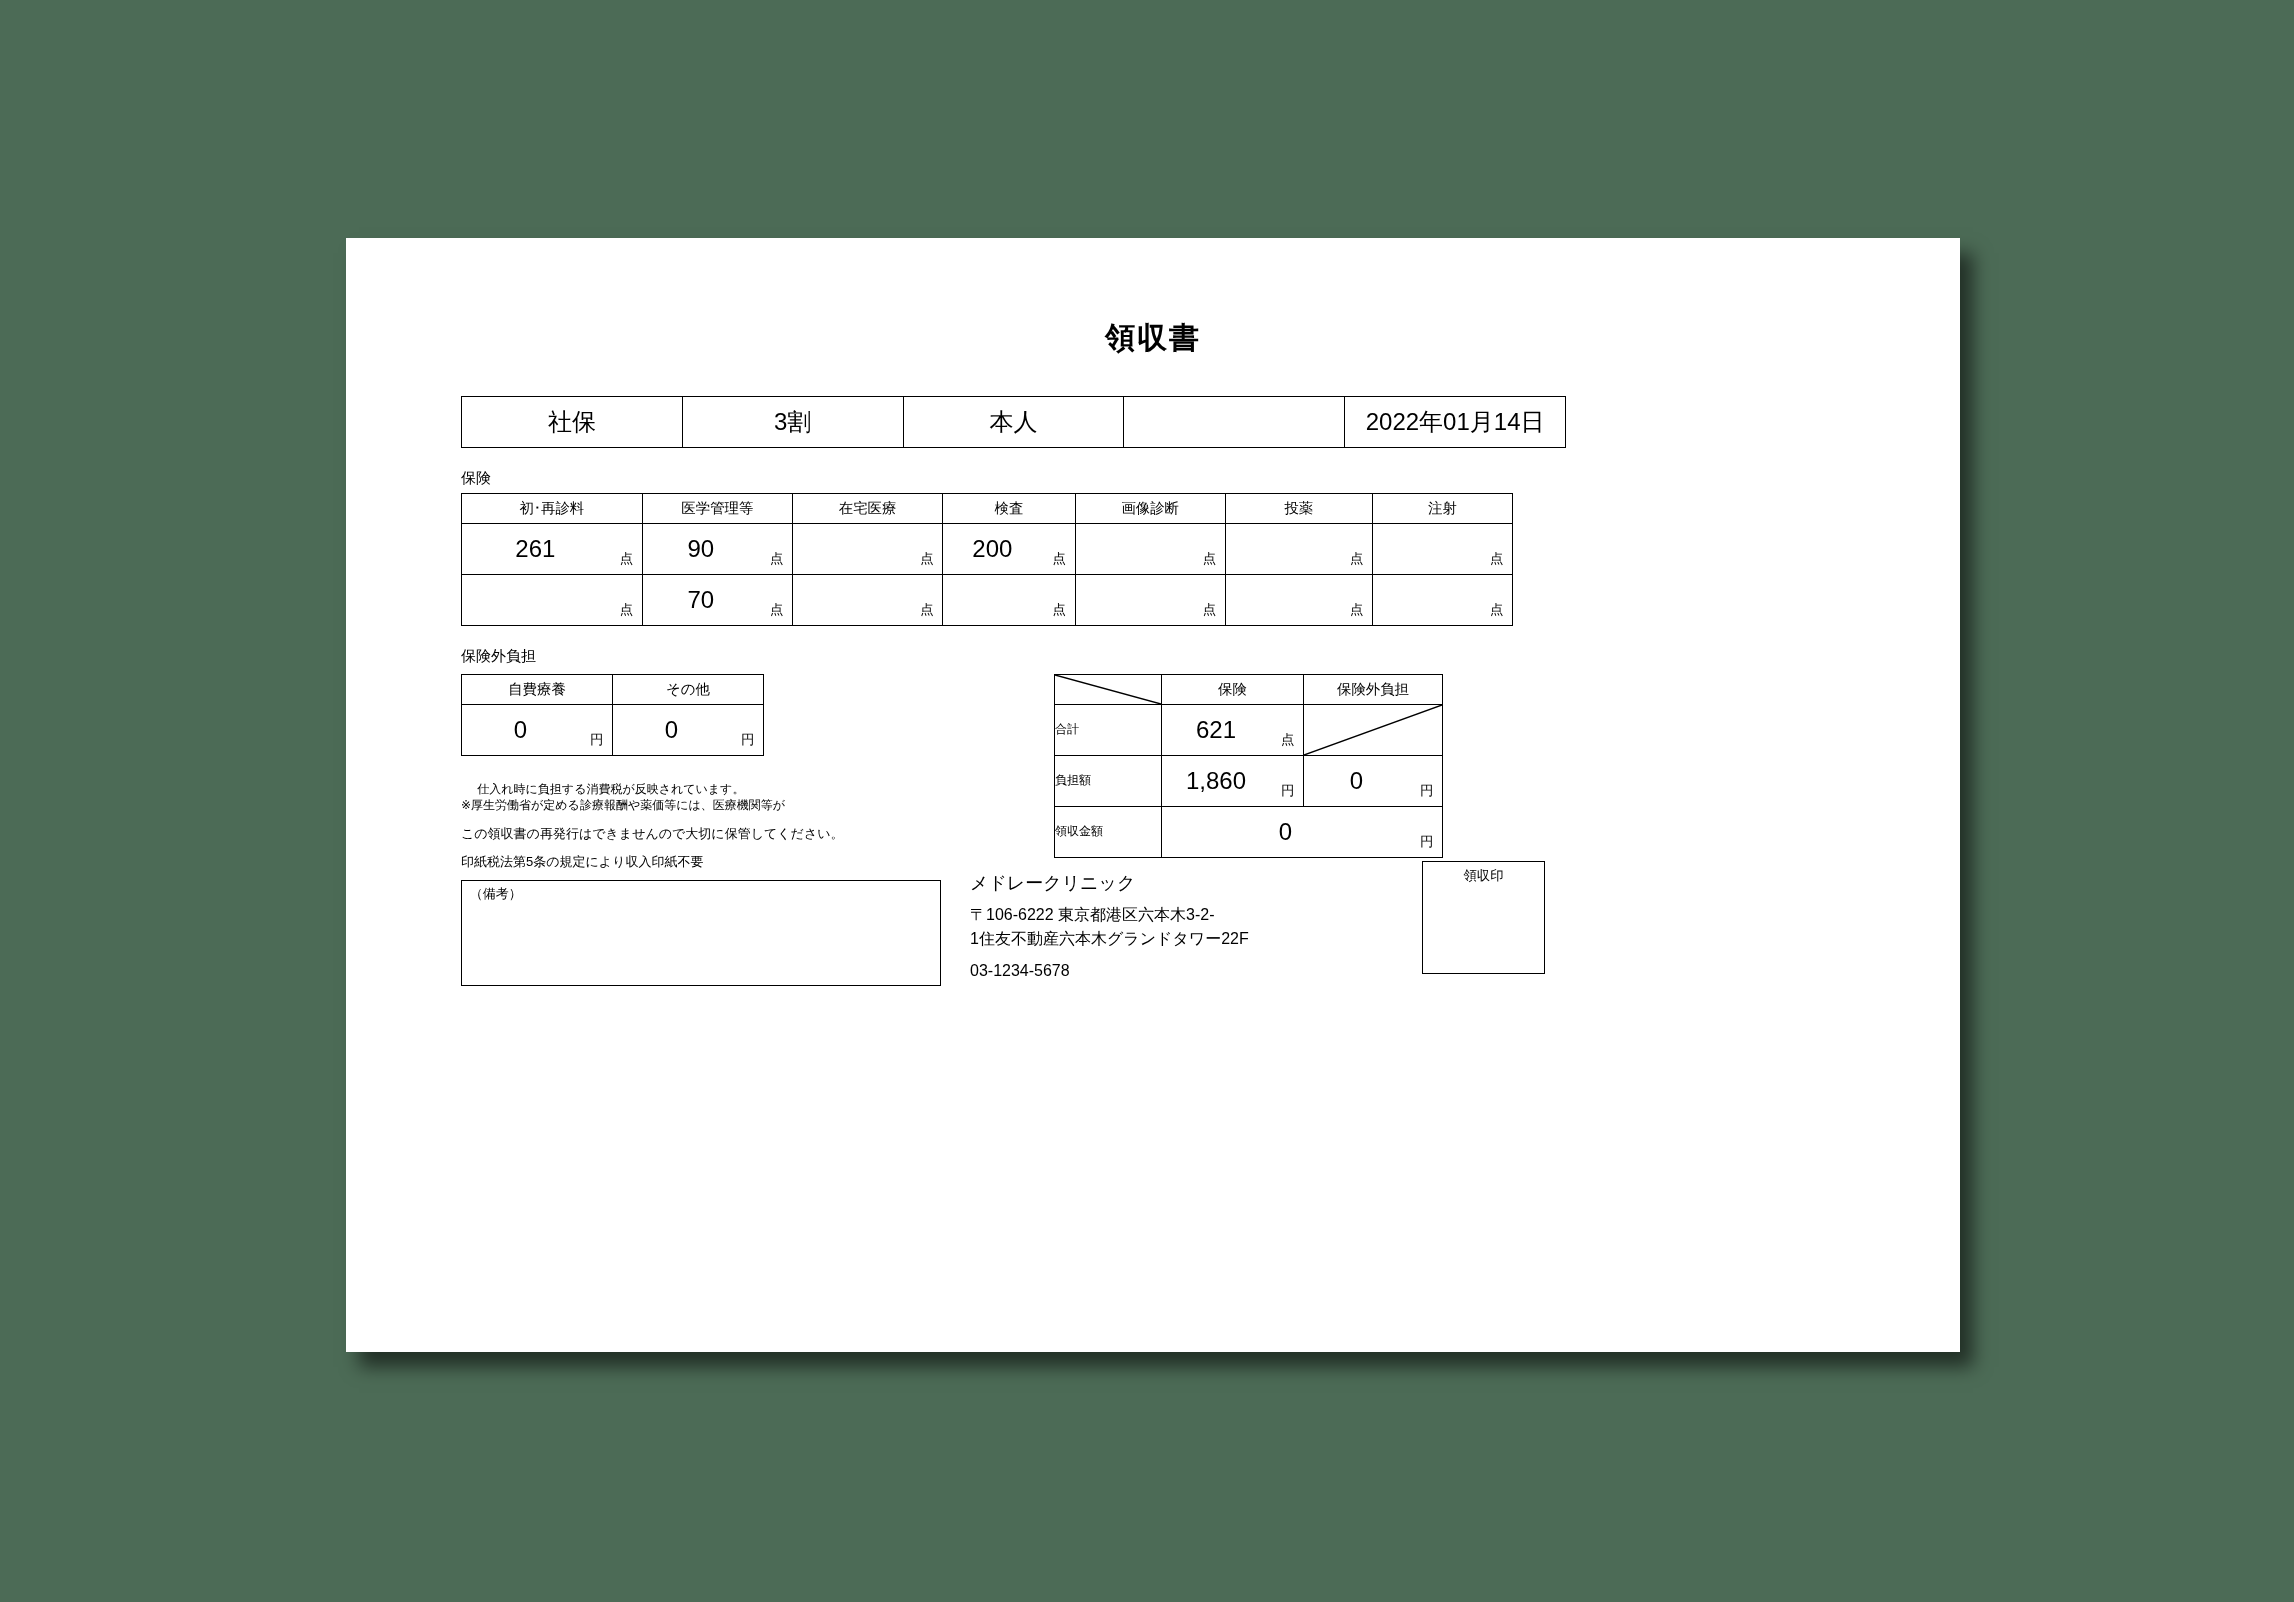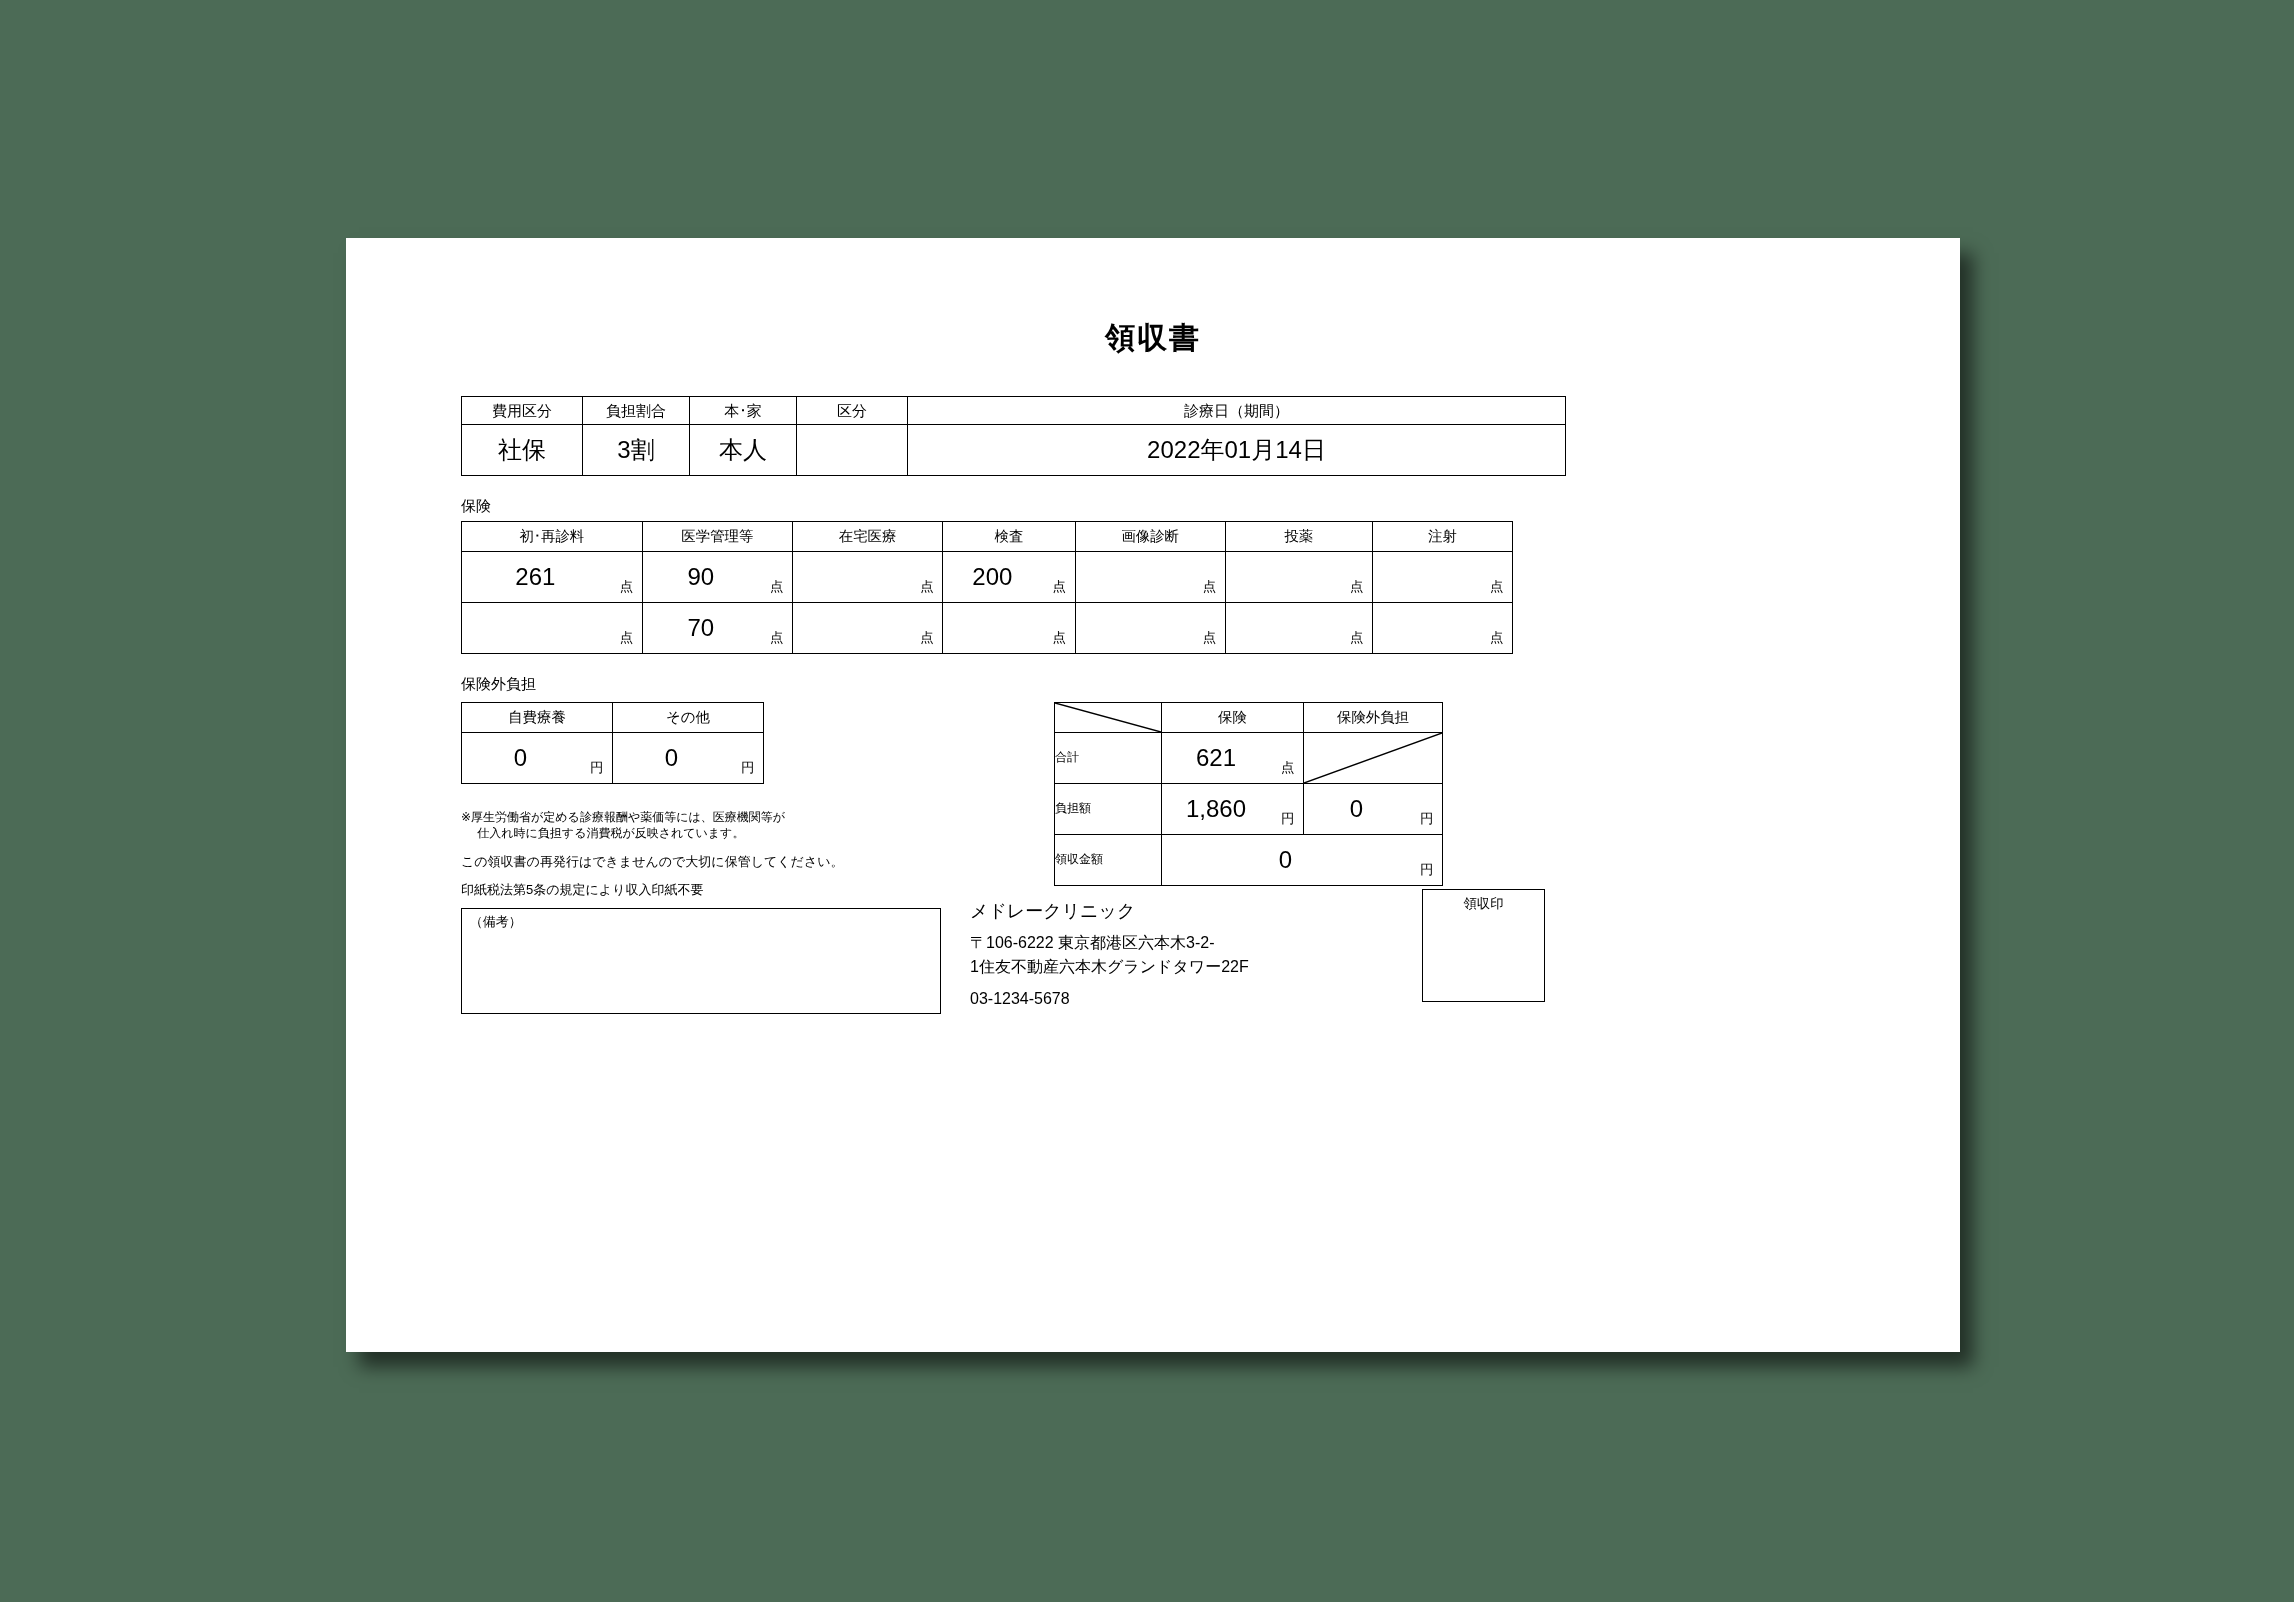--- a/index.html
+++ b/index.html
@@ -261,27 +261,20 @@
 
 <div class="page-wrap">
   <div class="paper"></div>
   <div class="sheet">
 
     <div class="doc-title">領収書</div>
 
 
     <table class="tbl-class">
       <tbody>
-          <tr>
-        <td class="hd" style="width:120px">費用区分</td>
-        <td class="hd" style="width:106px">負担割合</td>
-        <td class="hd" style="width:106px">本･家</td>
-        <td class="hd" style="width:110px">区分</td>
-        <td class="hd">診療日（期間）</td>
-      </tr>
       <tr>
         <td class="val">社保</td>
         <td class="val">3割</td>
         <td class="val">本人</td>
         <td class="val"></td>
         <td class="val">2022年01月14日</td>
       </tr>
     </tbody>
       </table>
 
@@ -423,22 +416,22 @@
           <td class="amt" colspan="2">
             <span class="num">0</span>
             <span class="unit">円</span>
           </td>
         </tr>
       </tbody>
         </table>
     </div>
 
     <div class="notes">
+      <div class="small-note indent">仕入れ時に負担する消費税が反映されています。</div>
       <div class="small-note">※厚生労働省が定める診療報酬や薬価等には、医療機関等が</div>
-      <div class="small-note indent">仕入れ時に負担する消費税が反映されています。</div>
       <div class="n2">この領収書の再発行はできませんので大切に保管してください。</div>
       <div class="n3">印紙税法第5条の規定により収入印紙不要</div>
     </div>
 
     <div class="bottom">
       <div class="remarks-box">（備考）</div>
 
       <div class="clinic">
         <div class="name">メドレークリニック</div>
         <div>〒106-6222 東京都港区六本木3-2-</div>

